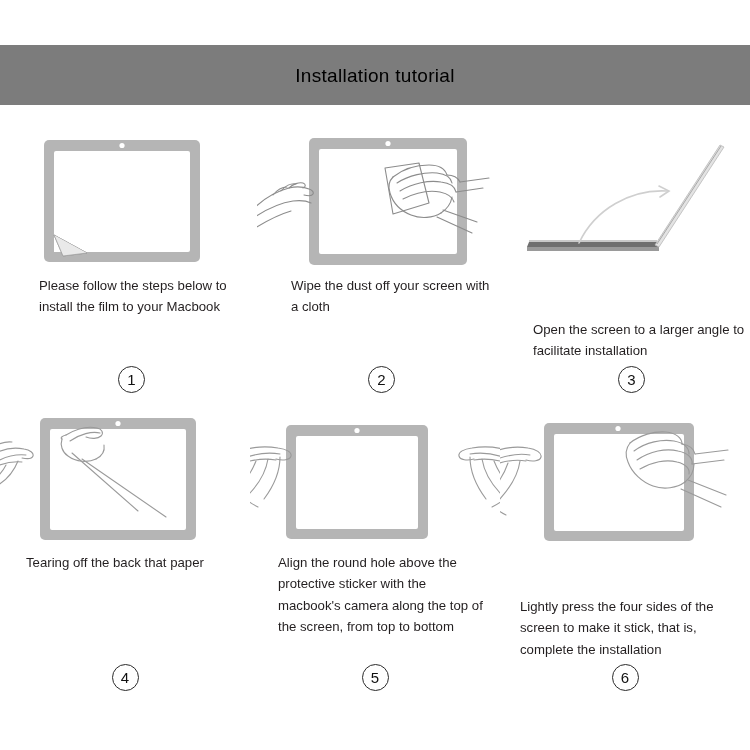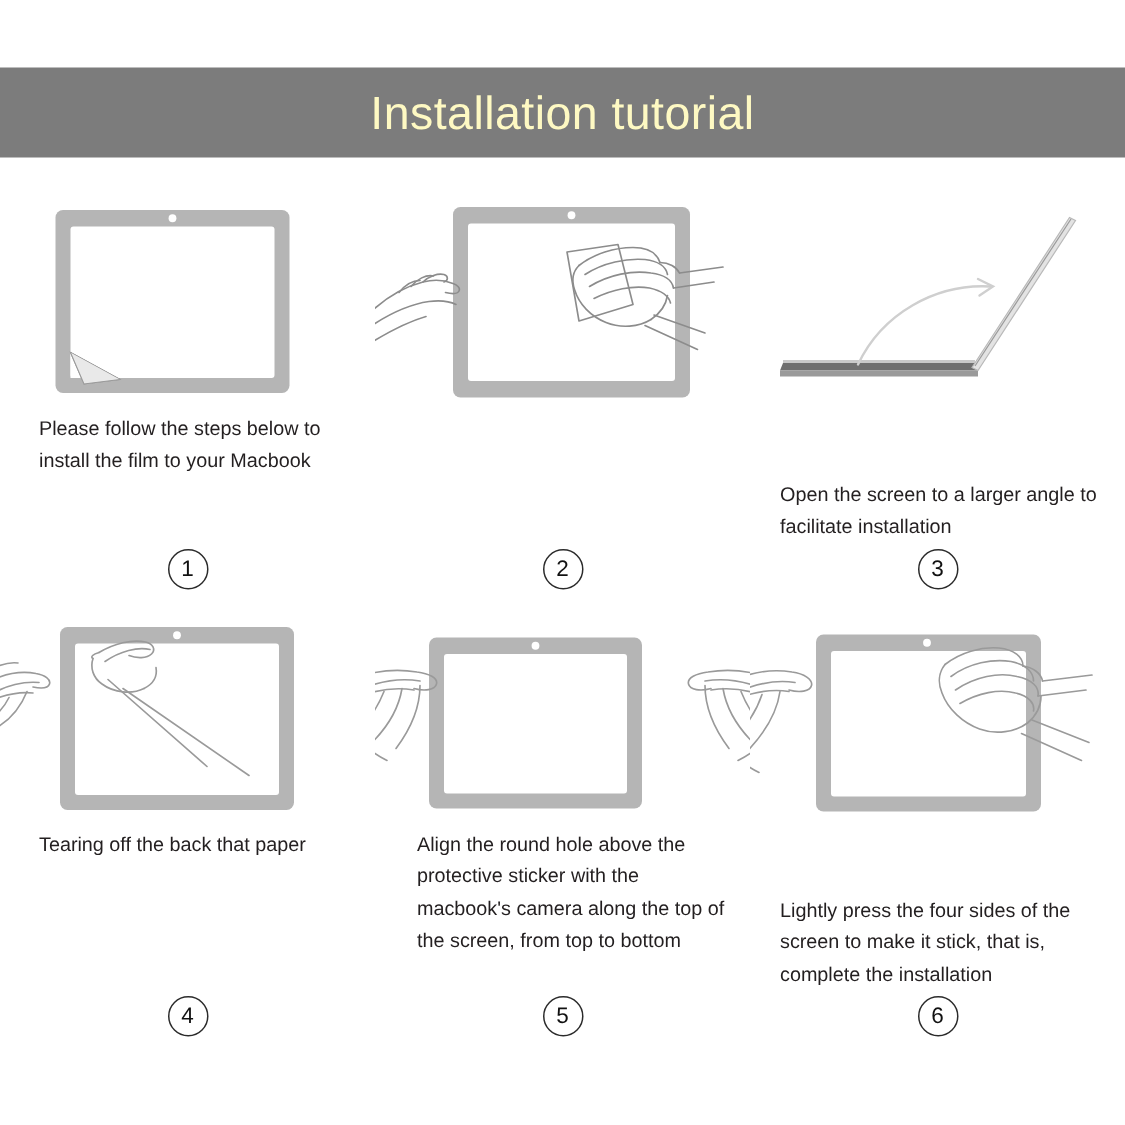--- a/index.html
+++ b/index.html
@@ -21,22 +21,22 @@
     left: 0;
     top: 45px;
     width: 750px;
     height: 60px;
     background: #7c7c7c;
     display: flex;
     align-items: center;
     justify-content: center;
   }
   .header-title {
-    color: #fef9c3;
-    font-size: 31px;
+    color: #000000;
+    font-size: 19px;
     font-weight: 400;
     letter-spacing: 0.3px;
     line-height: 1;
   }
 
   
   .steps-grid {
     position: absolute;
     left: 0;
     top: 125px;
@@ -44,21 +44,21 @@
     display: flex;
     flex-wrap: wrap;
   }
   .step-cell {
     width: 250px;
     box-sizing: border-box;
     display: flex;
     flex-direction: column;
     align-items: center;
   }
-  .row-1 .step-cell { height: 282px; }
+  .row-1 .step-cell { height: 282px; padding-left: 13px; }
   .row-2 .step-cell { height: 300px; }
 
   .step-figure {
     width: 250px;
     height: 150px;
     position: relative;
   }
   .row-2 .step-figure { height: 145px; }
 
   .step-caption {
@@ -152,20 +152,21 @@
             <path d="M136 52 C132 56, 131 62, 133 68 C136 78, 144 86, 154 90 C164 94, 176 93, 184 88"></path>
             <path d="M184 88 C190 84, 194 78, 195 72"></path>
             <path d="M190 50 C196 50, 201 53, 203 57"></path>
             <path d="M199 67 L226 63"></path>
             <path d="M203 57 L232 53"></path>
             <path d="M180 92 L215 108"></path>
             <path d="M186 85 L220 97"></path>
           </g>
         </svg>
       </div>
+      <div class="step-caption">Wipe the dust off your screen with a cloth</div>
       <div class="step-badge">2</div>
     </div>
 
     <div class="step-cell cell-3">
       <div class="step-figure">
         <svg class="fig-svg" viewBox="0 0 250 150" xmlns="http://www.w3.org/2000/svg">
           <g>
             <path d="M22 117 L150 117 L152 122 L20 122 Z" fill="#6f6f6f"></path>
             <path d="M20 122 L152 122 L152 126 L20 126 Z" fill="#9a9a9a"></path>
             <path d="M22 115 L150 115 L150 117 L22 117 Z" fill="#c9c9c9"></path>

